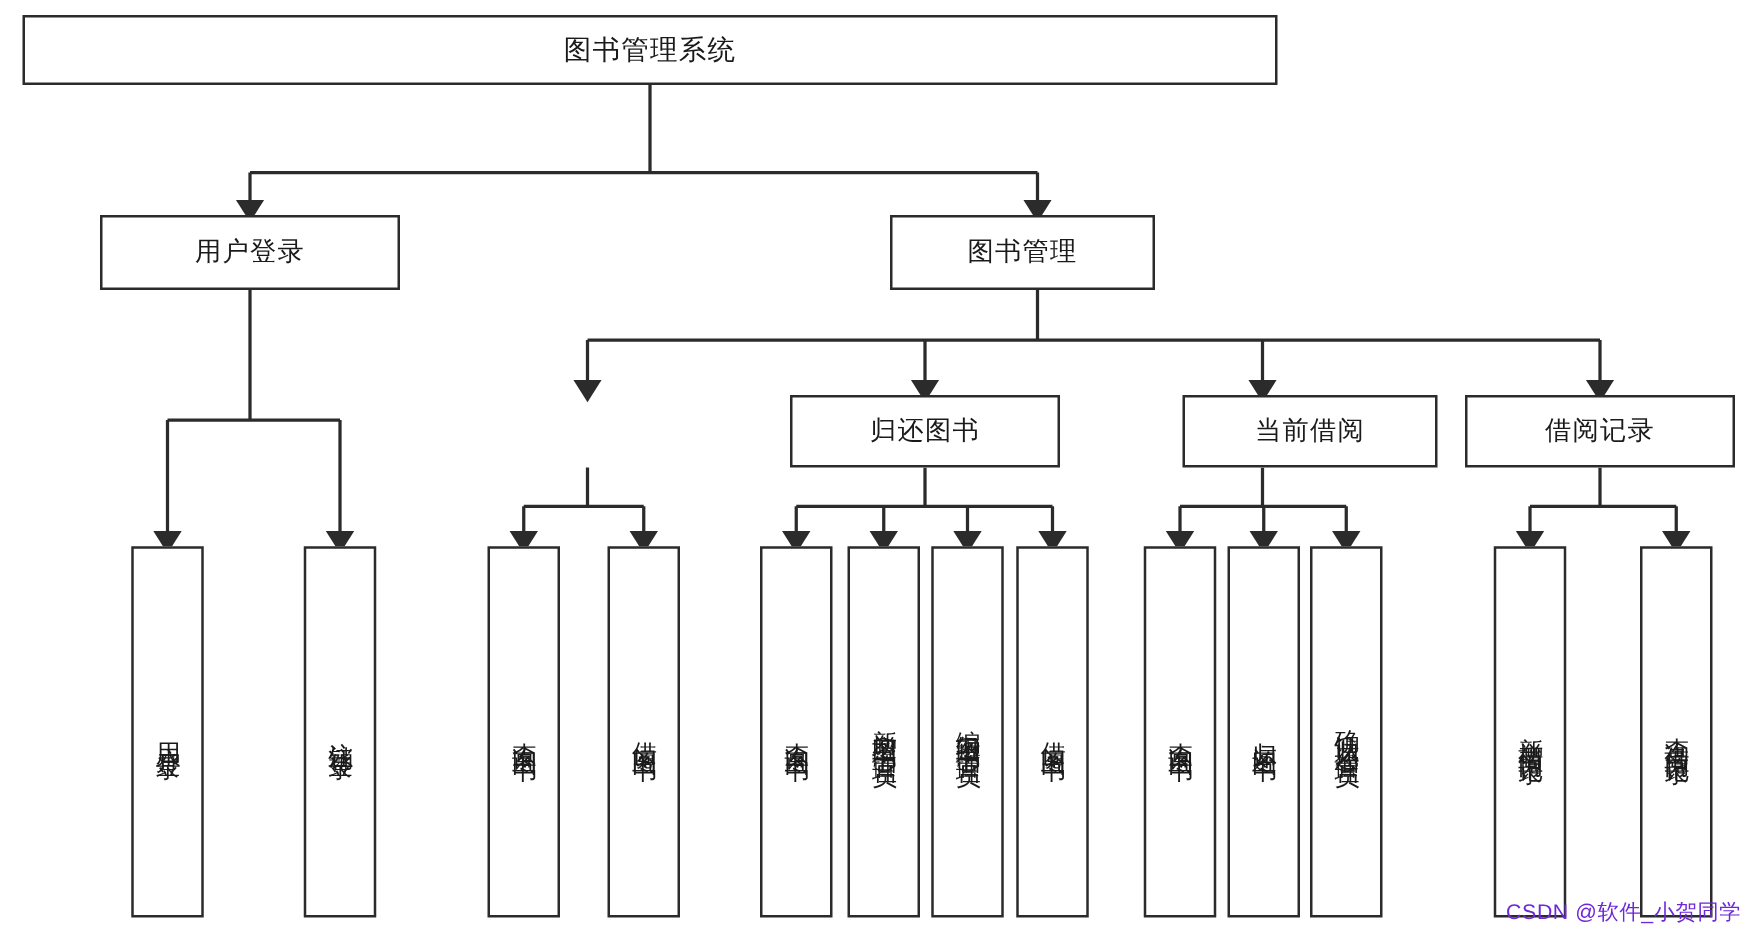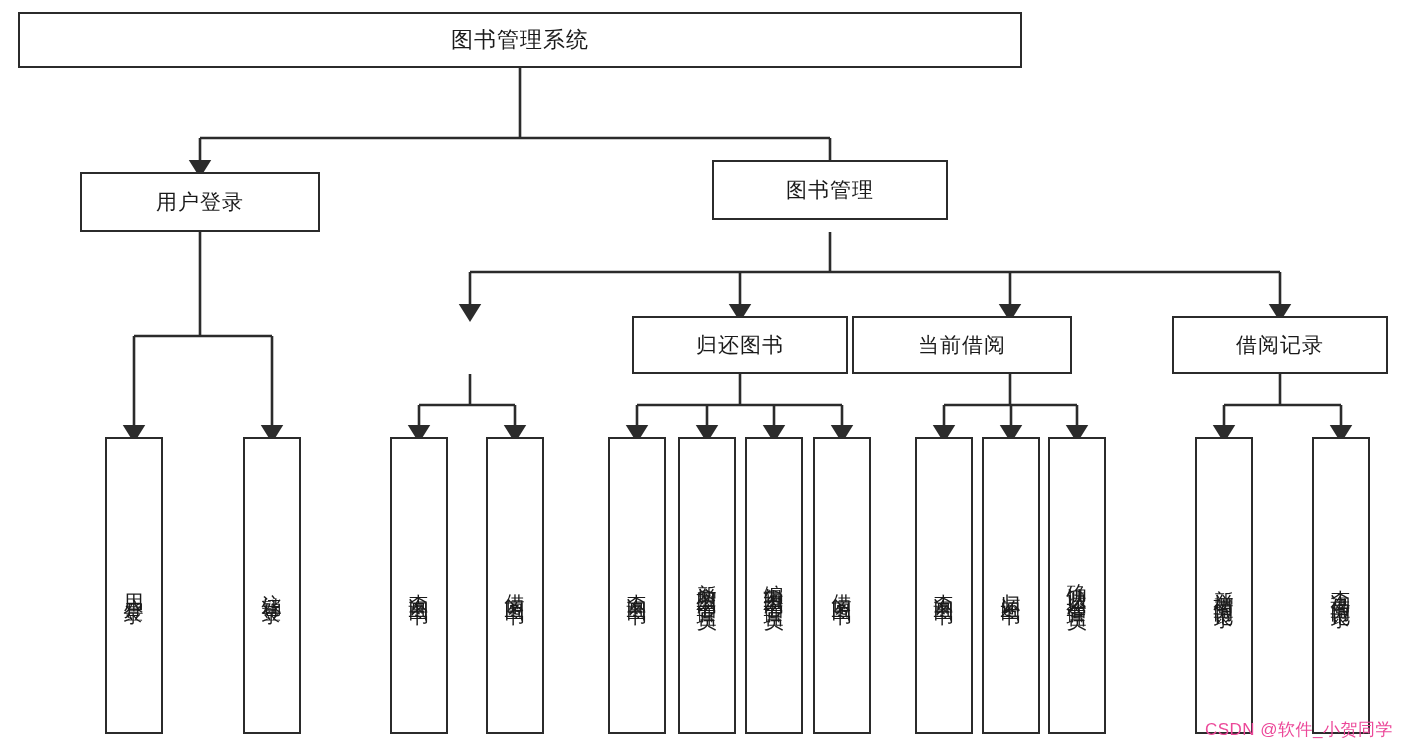--- a/index.html
+++ b/index.html
@@ -58,21 +58,21 @@
     writing-mode: vertical-rl;
     text-orientation: upright;
     display: block;
     white-space: nowrap;
   }
   .watermark {
     position: absolute;
     right: 12px;
     bottom: 6px;
     font-size: 17px;
-    color: #ec4899;
+    color: #6d28d9;
     letter-spacing: 0.5px;
     white-space: nowrap;
     font-family: "Liberation Sans", "DejaVu Sans", sans-serif;
   }
 </style>
 </head>
 <body>
 
 <div id="canvas">
 
@@ -126,28 +126,28 @@
     </g>
   </svg>
 
   <div class="node h root" style="left:18px; top:12px; width:1004px; height:56px;">
     <span>图书管理系统</span>
   </div>
 
   <div class="node h" style="left:80px; top:172px; width:240px; height:60px;">
     <span>用户登录</span>
   </div>
-  <div class="node h" style="left:712px; top:160px; width:236px; height:60px;">
+  <div class="node h" style="left:712px; top:172px; width:212px; height:60px;">
     <span>图书管理</span>
   </div>
 
   <div class="node h" style="left:632px; top:316px; width:216px; height:58px;">
     <span>归还图书</span>
   </div>
-  <div class="node h" style="left:852px; top:316px; width:220px; height:58px;">
+  <div class="node h" style="left:946px; top:316px; width:204px; height:58px;">
     <span>当前借阅</span>
   </div>
   <div class="node h" style="left:1172px; top:316px; width:216px; height:58px;">
     <span>借阅记录</span>
   </div>
 
   <div class="node v" style="left:105px; top:437px; width:58px; height:297px;">
     <span class="vtext">用户登录</span>
   </div>
   <div class="node v" style="left:243px; top:437px; width:58px; height:297px;">

